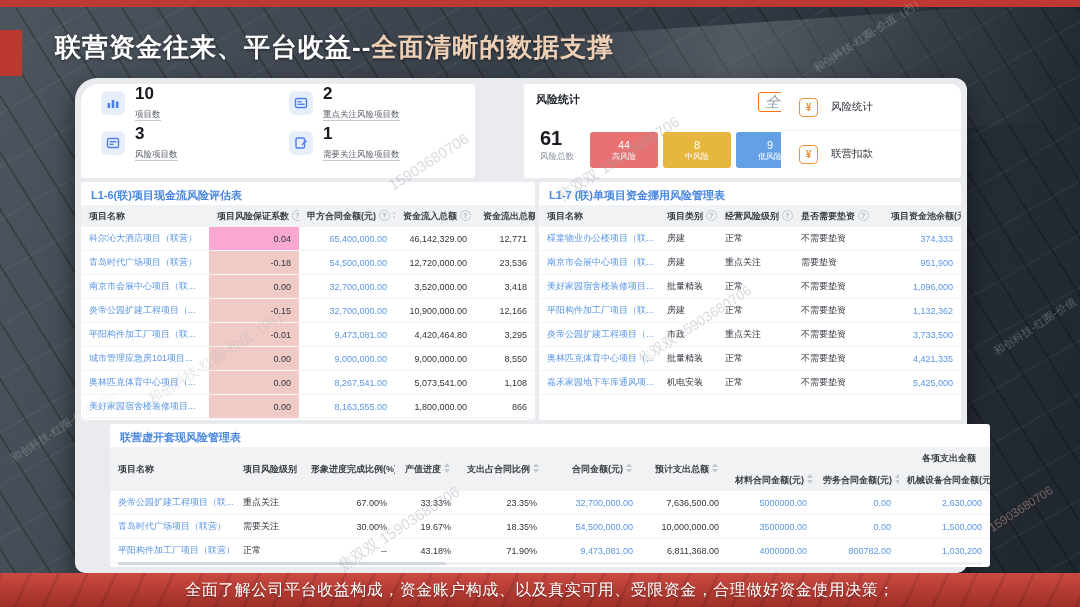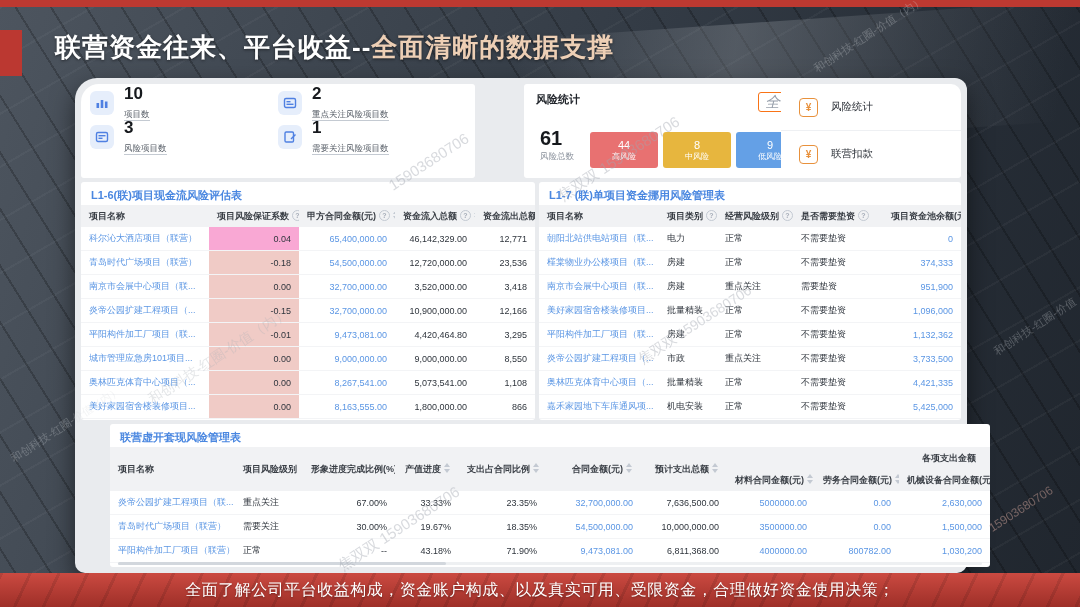--- a/index.html
+++ b/index.html
@@ -25,22 +25,22 @@
         border-radius:22px 12px 10px 10px;box-shadow:0 10px 24px rgba(0,0,0,.5);z-index:2;}
   .panel{position:absolute;background:#fff;border-radius:3px;}
   .p-overview{left:6px;top:6px;width:394px;height:94px;border-top-left-radius:18px;}
   .p-risk{left:402px;top:6px;width:300px;height:94px;margin-left:47px;}
   .p-actions{left:706px;top:6px;width:180px;height:94px;border-top-right-radius:10px;}
   .p-tleft{left:6px;top:104px;width:454px;height:238px;}
   .p-tright{left:464px;top:104px;width:422px;height:238px;}
   .p-tbottom{left:8px;top:346px;width:880px;height:143px;margin-left:27px;}
   .panel-title{font-size:11px;font-weight:700;color:#22262c;padding:8px 0 0 12px;}
   
-  .stat-grid{display:grid;grid-template-columns:188px 1fr;grid-template-rows:32px 32px;row-gap:2px;
-             padding:3px 0 0 9px;}
+  .stat-grid{display:grid;grid-template-columns:188px 1fr;grid-template-rows:32px 32px;row-gap:8px;
+             padding:3px 0 0 20px;}
   .stat{display:flex;align-items:center;gap:10px;}
   .stat-ic{width:24px;height:24px;border-radius:6px;background:#e6eefb;display:flex;align-items:center;justify-content:center;flex:0 0 24px;}
   .stat-val{font-size:17px;font-weight:700;color:#16191d;line-height:17px;}
   .stat-lab{font-size:8.5px;color:#565d66;border-bottom:1px solid #c4cad2;padding-bottom:1px;line-height:10px;display:inline-block;}
   
   .risk-head{display:flex;justify-content:space-between;align-items:flex-start;}
   .dropdown{margin:8px 12px 0 0;width:52px;height:18px;border:1px solid #f97316;border-radius:3px;
             display:flex;align-items:center;justify-content:center;font-size:15px;color:#98a0ac;background:#fff;gap:4px;font-style:italic;}
   .chev{width:5px;height:5px;border-right:1.3px solid #b9c0ca;border-bottom:1.3px solid #b9c0ca;
         transform:rotate(45deg);display:inline-block;margin-top:-2px;}
@@ -283,27 +283,20 @@
         <thead>
           <tr>
             <th class="c-left"><span>项目名称</span></th>
             <th class="c-left"><span>项目类别</span><i class="hic">?</i></th>
             <th class="c-left"><span>经营风险级别</span><i class="hic">?</i></th>
             <th class="c-left"><span>是否需要垫资</span><i class="hic">?</i></th>
             <th class="c-num"><span>项目资金池余额(元)(元)</span></th>
           </tr>
         </thead>
         <tbody id="tb-misuse">
-            <tr>
-              <td class="c-left c-link">朝阳北站供电站项目（联...</td>
-              <td class="c-left">电力</td>
-              <td class="c-left">正常</td>
-              <td class="c-left">不需要垫资</td>
-              <td class="c-num c-blue">0</td>
-            </tr>
             <tr>
               <td class="c-left c-link">槿棠物业办公楼项目（联...</td>
               <td class="c-left">房建</td>
               <td class="c-left">正常</td>
               <td class="c-left">不需要垫资</td>
               <td class="c-num c-blue">374,333</td>
             </tr>
             <tr>
               <td class="c-left c-link">南京市会展中心项目（联...</td>
               <td class="c-left">房建</td>

